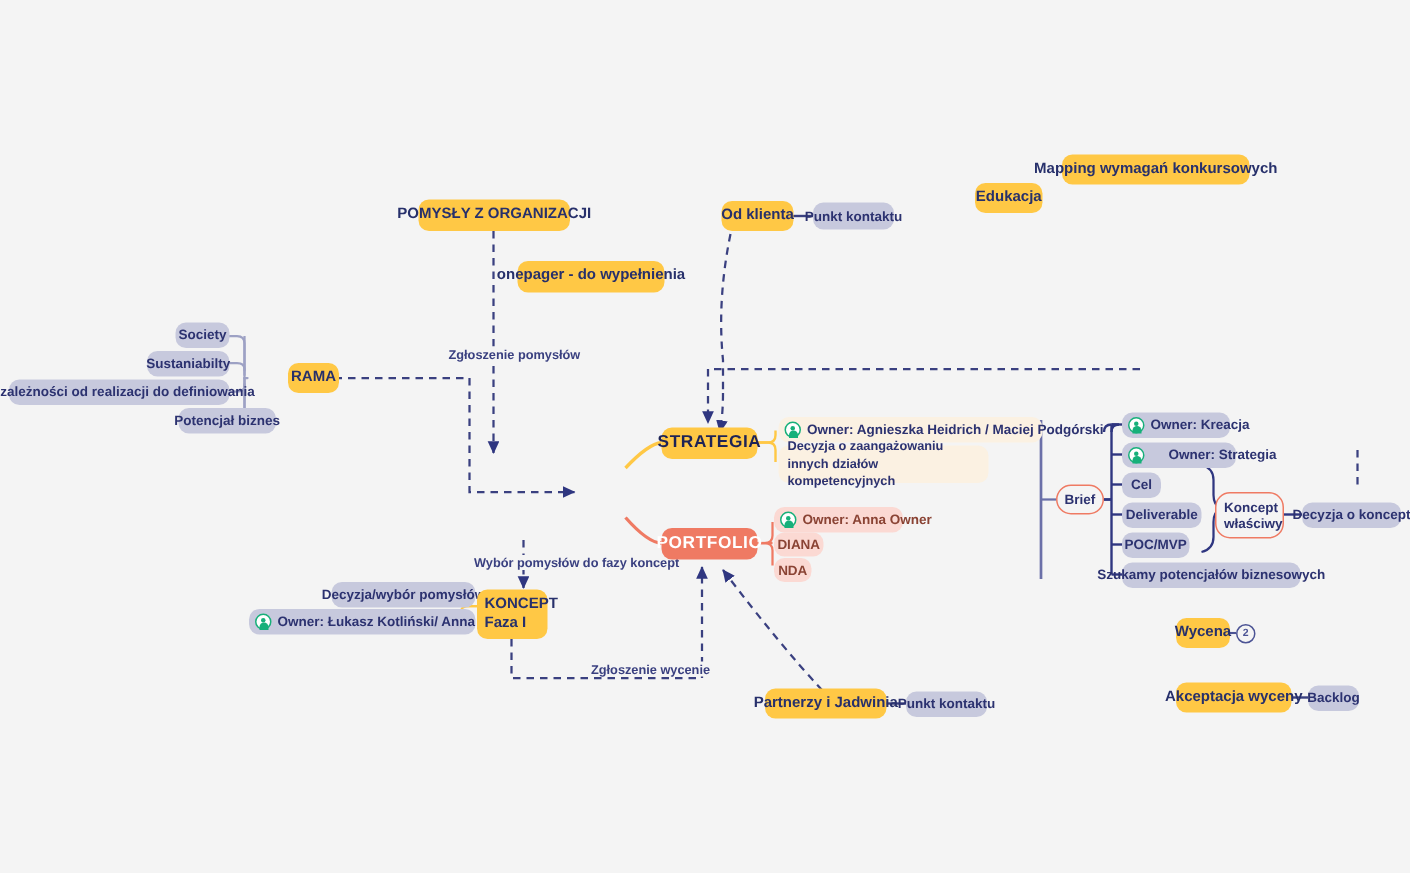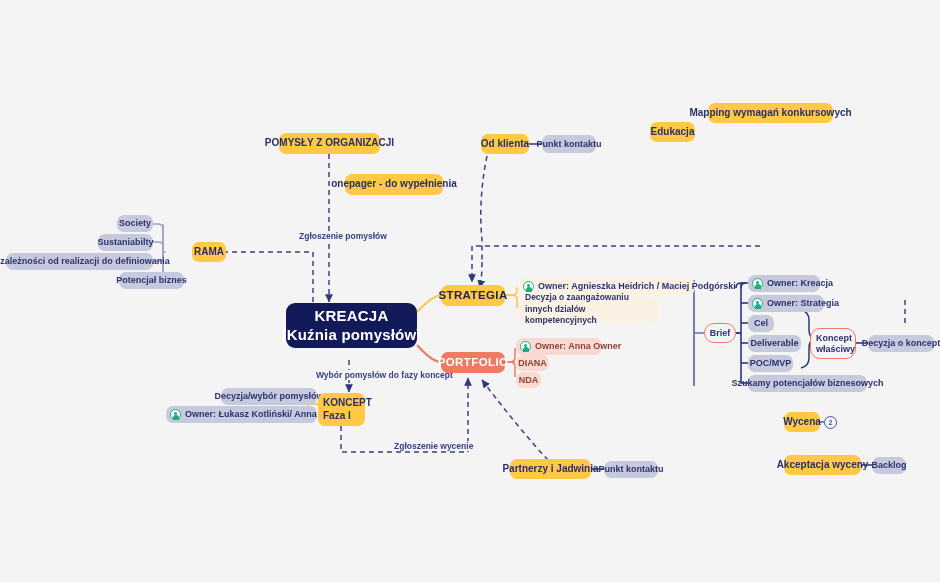--- a/index.html
+++ b/index.html
@@ -295,24 +295,20 @@
   <div class="node n-grey" style="left:6px; top:253px; width:147px; height:17px;">
     <span>W zależności od realizacji do definiowania</span>
   </div>
   <div class="node n-grey" style="left:88px; top:272px; width:65px; height:17px;margin-left:31px;">
     <span>Potencjał biznes</span>
   </div>
   <div class="node n-yellow" style="left:163px; top:242px; width:34px; height:20px;margin-left:29px;">
     <span>RAMA</span>
   </div>
 
-  <div class="node n-root" style="left:286px; top:303px; width:131px; height:45px;">
-    <span>KREACJA</span>
-    <span>(Kuźnia pomysłów)</span>
-  </div>
 
   <div class="node n-yellow-strong" style="left:441px; top:285px; width:64px; height:21px;">
     <span>STRATEGIA</span>
   </div>
   <div class="node n-owner-cream" style="left:519px; top:278px; width:176px; height:17px;">
     <span class="avatar-icon"></span>
     <span>Owner: Agnieszka Heidrich / Maciej Podgórski</span>
   </div>
   <div class="node n-cream" style="left:519px; top:297px; width:140px; height:25px;">
     <span>Decyzja o zaangażowaniu innych działów kompetencyjnych</span>
@@ -345,21 +341,21 @@
   </div>
 
   <div class="node n-outline-red" style="left:704px; top:323px; width:32px; height:20px;">
     <span>Brief</span>
   </div>
 
   <div class="node n-grey" style="left:748px; top:275px; width:72px; height:17px; justify-content:flex-start; padding-left:4px; gap:4px;">
     <span class="avatar-icon"></span>
     <span>Owner: Kreacja</span>
   </div>
-  <div class="node n-grey" style="left:748px; top:295px; width:76px; height:17px; justify-content:flex-start; padding-left:4px; gap:4px;">
+  <div class="node n-grey" style="left:748px; top:295px; width:76px; height:17px; justify-content:flex-start; padding-left:4px; gap:16px;">
     <span class="avatar-icon"></span>
     <span>Owner: Strategia</span>
   </div>
   <div class="node n-grey" style="left:748px; top:315px; width:26px; height:17px;">
     <span>Cel</span>
   </div>
   <div class="node n-grey" style="left:748px; top:335px; width:53px; height:17px;">
     <span>Deliverable</span>
   </div>
   <div class="node n-grey" style="left:748px; top:355px; width:45px; height:17px;">

